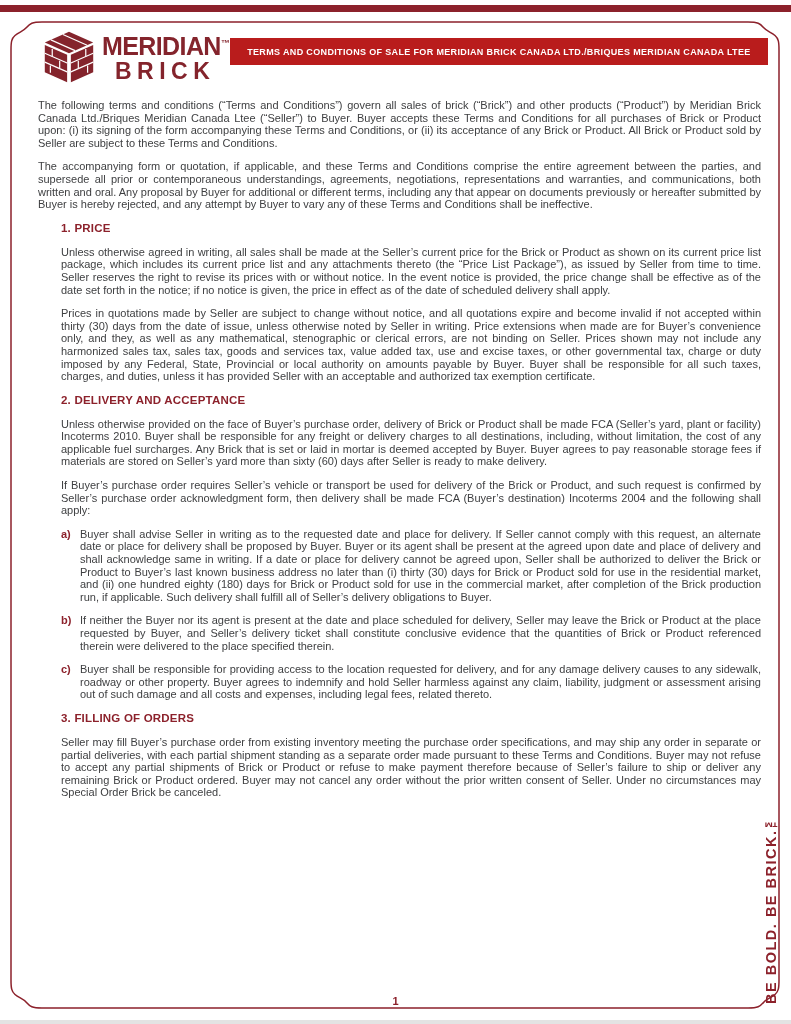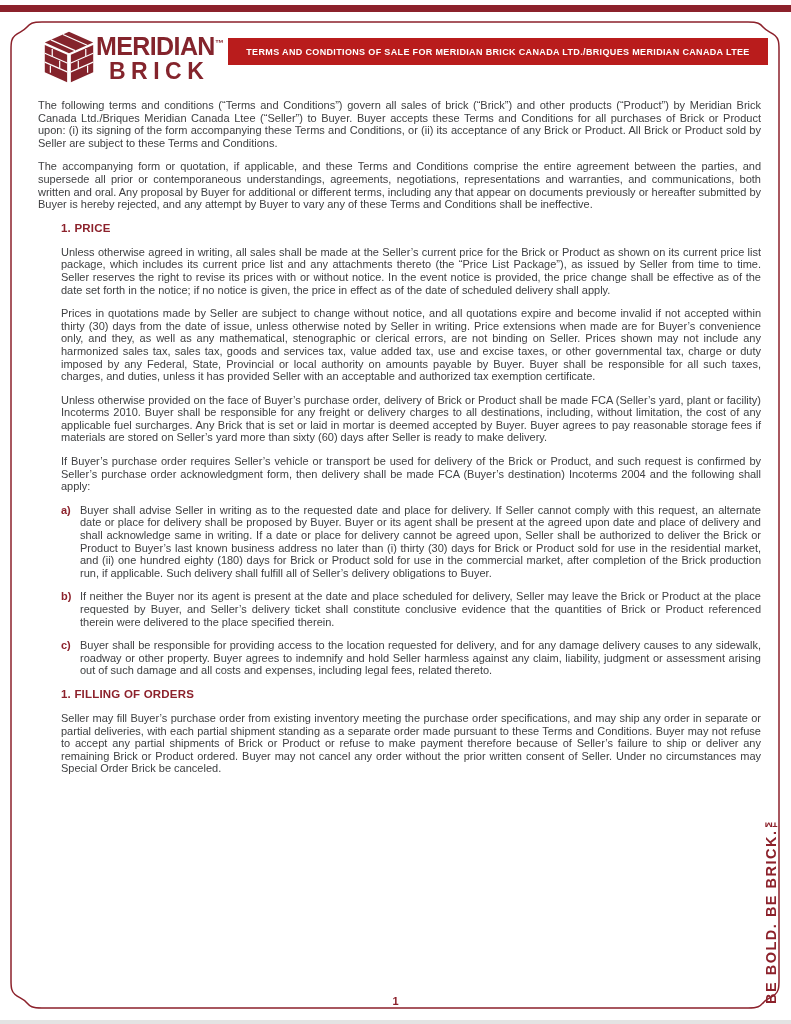--- a/index.html
+++ b/index.html
@@ -8,21 +8,21 @@
     font-family:"Liberation Sans", sans-serif;color:#3f4042;overflow:hidden;
     -webkit-font-smoothing:antialiased;
   }
   .topbar{position:absolute;top:5px;left:0;width:791px;height:7px;background:#8c212b;}
   .bottom-strip{position:absolute;bottom:0;left:0;width:791px;height:4px;background:#e3e3e3;}
   svg.frame{position:absolute;top:0;left:0;width:791px;height:1024px;pointer-events:none;}
 
   .header{position:absolute;top:28px;left:42px;width:726px;display:flex;align-items:flex-start;}
   .logo{display:flex;align-items:flex-start;}
   .logo-icon{width:54px;height:54px;margin-top:2px;}
-  .logo-text{line-height:1;}
+  .logo-text{margin-left:6px;line-height:1;}
   .logo-l1{font-size:25px;font-weight:bold;color:#84242c;letter-spacing:-0.6px;margin-top:6px;}
   .logo-l1 sup{font-size:9px;vertical-align:super;letter-spacing:0;}
   .logo-l2{font-size:23px;font-weight:bold;color:#84242c;letter-spacing:5.5px;margin-left:13px;margin-top:1px;}
   .banner{
     margin-left:auto;margin-top:10px;width:540px;height:27px;background:#b91c1c;
     display:flex;align-items:center;justify-content:center;
   }
   .banner span{
     color:#ffffff;font-size:9px;font-weight:bold;letter-spacing:0.35px;white-space:nowrap;
   }
@@ -110,36 +110,37 @@
 
 <div class="content">
   <p>The following terms and conditions (“Terms and Conditions”) govern all sales of brick (“Brick”) and other products (“Product”) by Meridian Brick Canada Ltd./Briques Meridian Canada Ltee (“Seller”) to Buyer. Buyer accepts these Terms and Conditions for all purchases of Brick or Product upon: (i) its signing of the form accompanying these Terms and Conditions, or (ii) its acceptance of any Brick or Product.  All Brick or Product sold by Seller are subject to these Terms and Conditions.</p>
   <p>The accompanying form or quotation, if applicable, and these Terms and Conditions comprise the entire agreement between the parties, and supersede all prior or contemporaneous understandings, agreements, negotiations, representations and warranties, and communications, both written and oral. Any proposal by Buyer for additional or different terms, including any that appear on documents previously or hereafter submitted by Buyer is hereby rejected, and any attempt by Buyer to vary any of these Terms and Conditions shall be ineffective.</p>
 
   <div class="sec">
     <div class="sec-heading">1. PRICE</div>
     <p>Unless otherwise agreed in writing, all sales shall be made at the Seller’s current price for the Brick or Product as shown on its current price list package, which includes its current price list and any attachments thereto (the “Price List Package”), as issued by Seller from time to time. Seller reserves the right to revise its prices with or without notice.  In the event notice is provided, the price change shall be effective as of the date set forth in the notice; if no notice is given, the price in effect as of the date of scheduled delivery shall apply.</p>
     <p>Prices in quotations made by Seller are subject to change without notice, and all quotations expire and become invalid if not accepted within thirty (30) days from the date of issue, unless otherwise noted by Seller in writing. Price extensions when made are for Buyer’s convenience only, and they, as well as any mathematical, stenographic or clerical errors, are not binding on Seller. Prices shown may not include any harmonized sales tax, sales tax, goods and services tax, value added tax, use and excise taxes, or other governmental tax, charge or duty imposed by any Federal, State, Provincial or local authority on amounts payable by Buyer. Buyer shall be responsible for all such taxes, charges, and duties, unless it has provided Seller with an acceptable and authorized tax exemption certificate.</p>
 
+    <div class="sec-heading">2. DELIVERY AND ACCEPTANCE</div>
     <p>Unless otherwise provided on the face of Buyer’s purchase order, delivery of Brick or Product shall be made FCA (Seller’s yard, plant or facility) Incoterms 2010. Buyer shall be responsible for any freight or delivery charges to all destinations, including, without limitation, the cost of any applicable fuel surcharges. Any Brick that is set or laid in mortar is deemed accepted by Buyer. Buyer agrees to pay reasonable storage fees if materials are stored on Seller’s yard more than sixty (60) days after Seller is ready to make delivery.</p>
     <p>If Buyer’s purchase order requires Seller’s vehicle or transport be used for delivery of the Brick or Product, and such request is confirmed by Seller’s purchase order acknowledgment form, then delivery shall be made FCA (Buyer’s destination) Incoterms 2004 and the following shall apply:</p>
 
     <div class="item">
       <span class="item-label">a)</span>
       <span class="item-text">Buyer shall advise Seller in writing as to the requested date and place for delivery. If Seller cannot comply with this request, an alternate date or place for delivery shall be proposed by Buyer. Buyer or its agent shall be present at the agreed upon date and place of delivery and shall acknowledge same in writing. If a date or place for delivery cannot be agreed upon, Seller shall be authorized to deliver the Brick or Product to Buyer’s last known business address no later than (i) thirty (30) days for Brick or Product sold for use in the residential market, and (ii) one hundred eighty (180) days for Brick or Product sold for use in the commercial market, after completion of the Brick production run, if applicable. Such delivery shall fulfill all of Seller’s delivery obligations to Buyer.</span>
     </div>
     <div class="item">
       <span class="item-label">b)</span>
       <span class="item-text">If neither the Buyer nor its agent is present at the date and place scheduled for delivery, Seller may leave the Brick or Product at the place requested by Buyer, and Seller’s delivery ticket shall constitute conclusive evidence that the quantities of Brick or Product referenced therein were delivered to the place specified therein.</span>
     </div>
     <div class="item">
       <span class="item-label">c)</span>
       <span class="item-text">Buyer shall be responsible for providing access to the location requested for delivery, and for any damage delivery causes to any sidewalk, roadway or other property.  Buyer agrees to indemnify and hold Seller harmless  against any claim, liability, judgment or assessment arising out of such damage and all costs and expenses, including legal fees, related thereto.</span>
     </div>
 
-    <div class="sec-heading">1. FILLING OF ORDERS</div>
+    <div class="sec-heading">3. FILLING OF ORDERS</div>
     <p>Seller may fill Buyer’s purchase order from existing inventory meeting the purchase order specifications, and may ship any order in separate or partial deliveries, with each partial shipment standing as a separate order made pursuant to these Terms and Conditions. Buyer may not refuse to accept any partial shipments of Brick or Product or refuse to make payment therefore because of Seller’s failure to ship or deliver any remaining Brick or Product ordered. Buyer may not cancel any order without the prior written consent of Seller. Under no circumstances may Special Order Brick be canceled.</p>
   </div>
 </div>
 
 <div class="tagline">BE BOLD. BE BRICK.™</div>
 <div class="page-number">1</div>
 <div class="bottom-strip"></div>
 
 </body></html>

